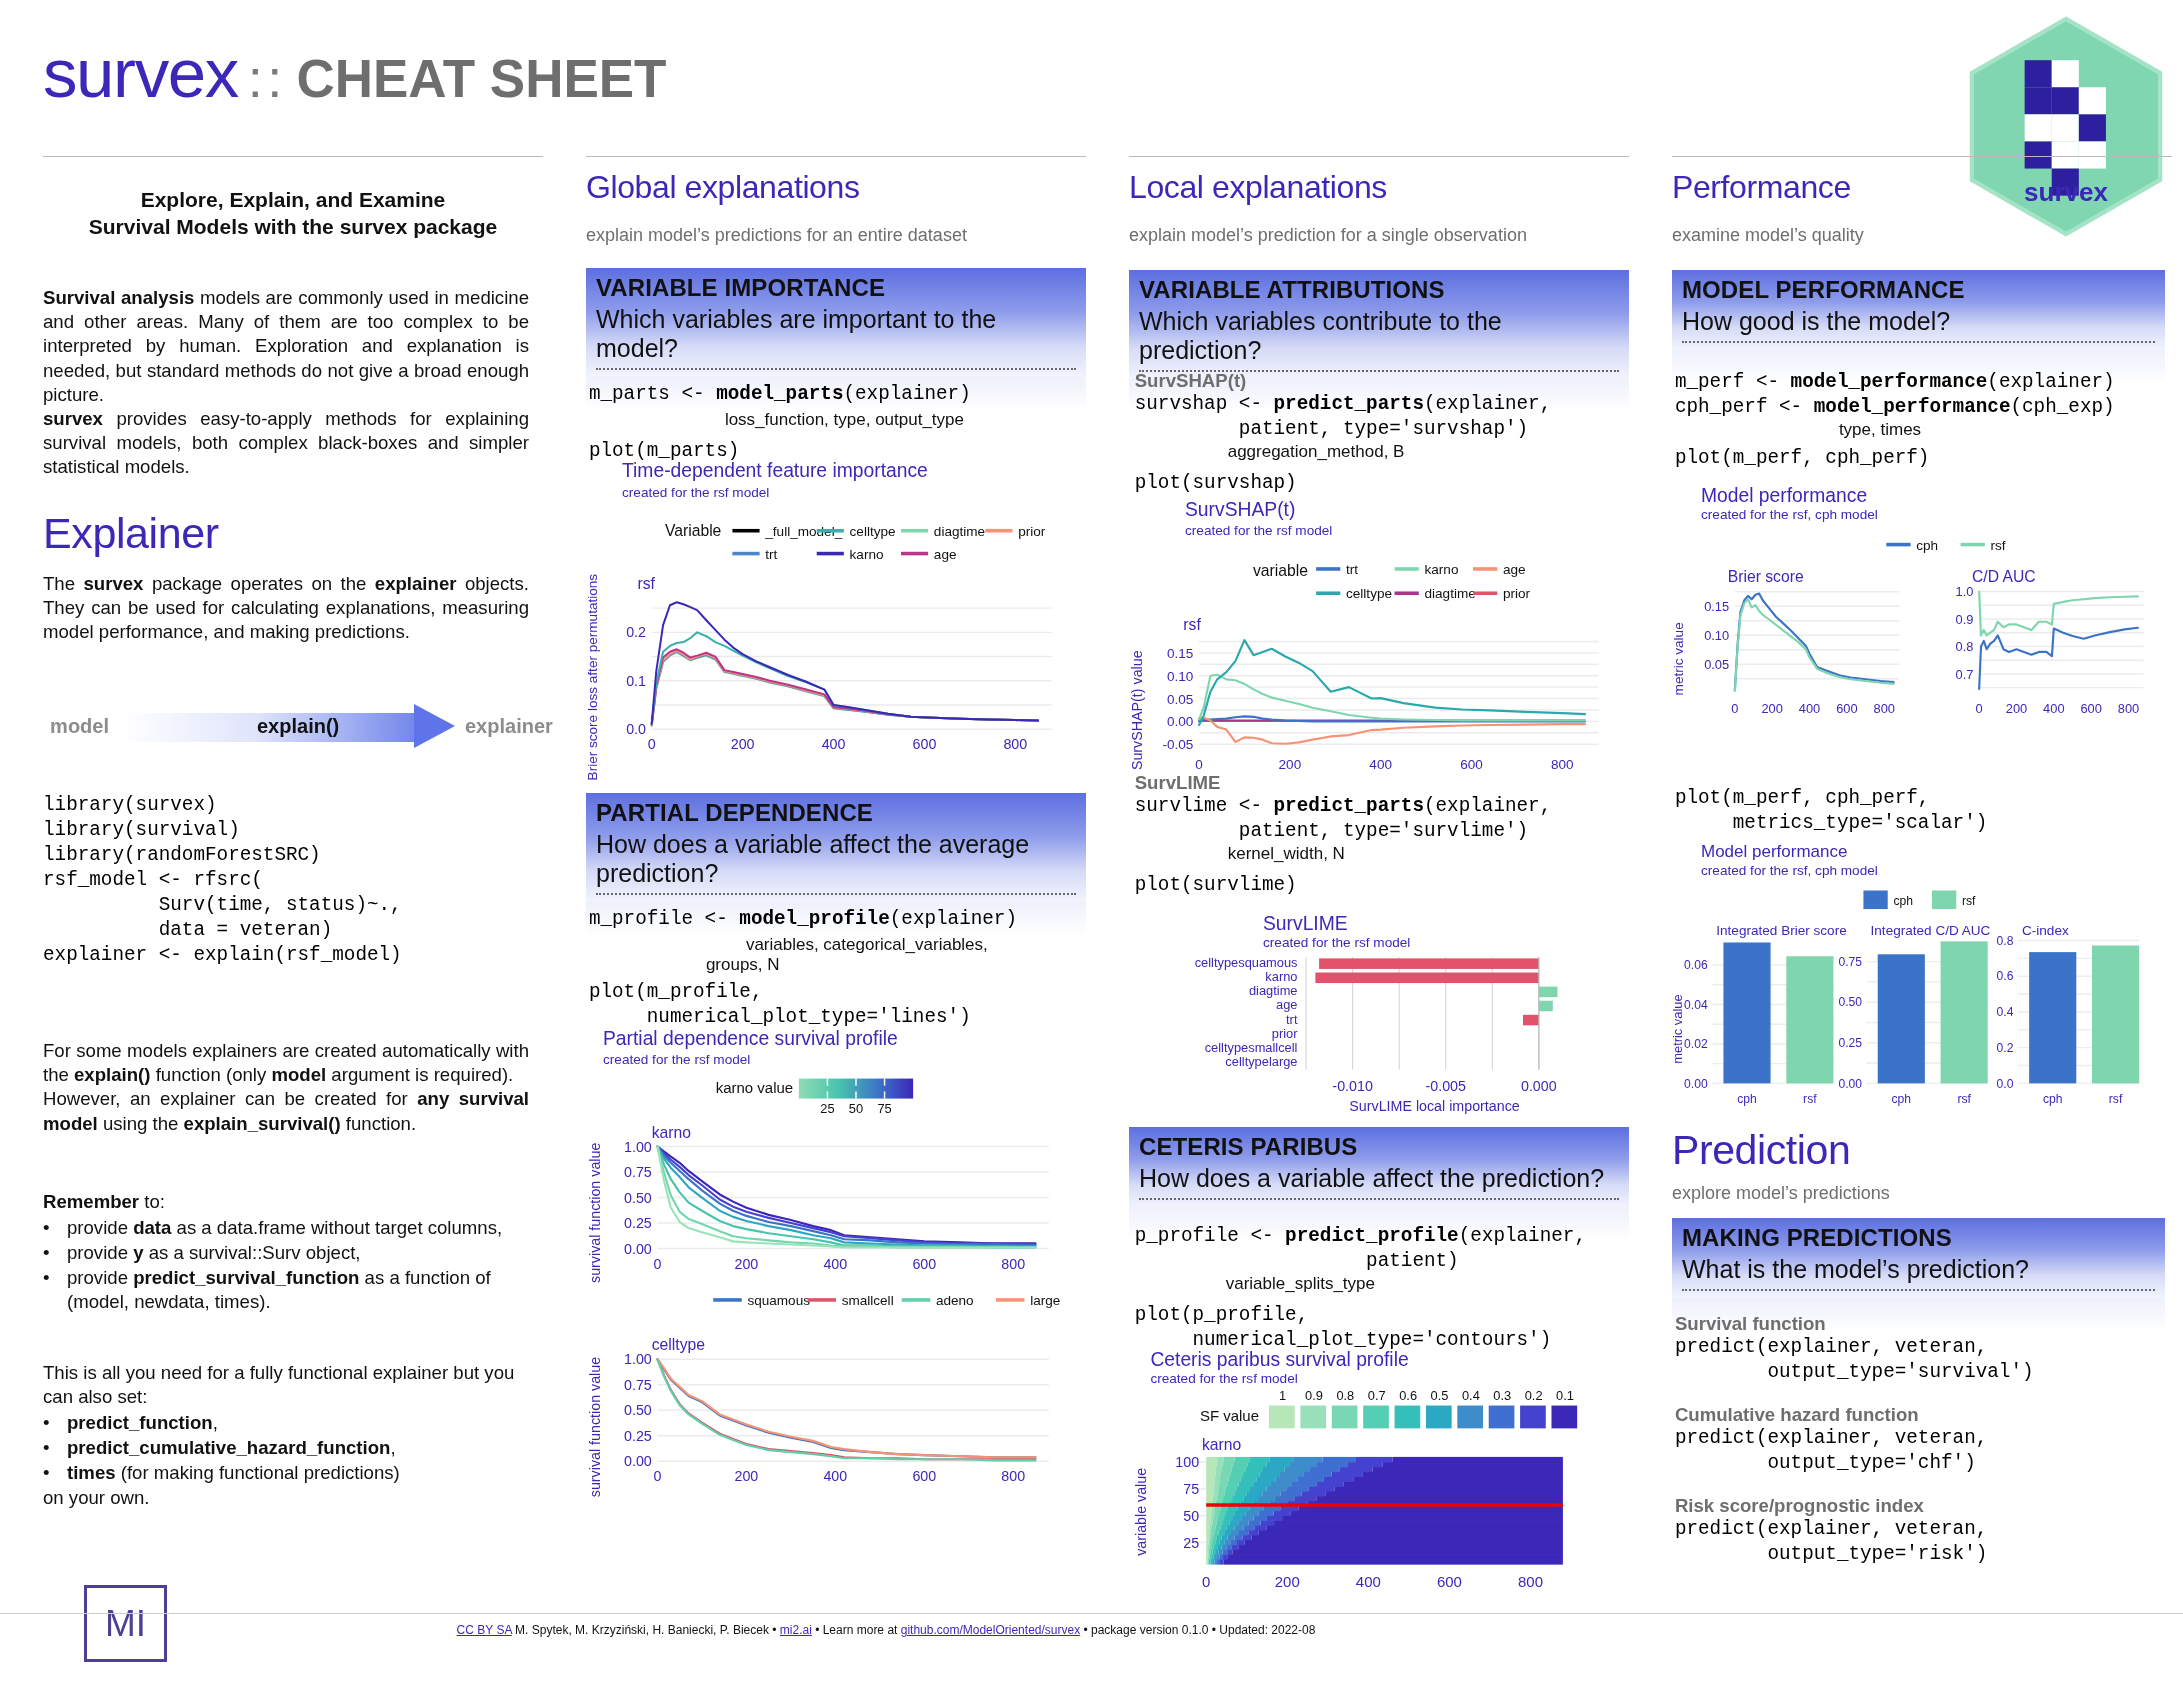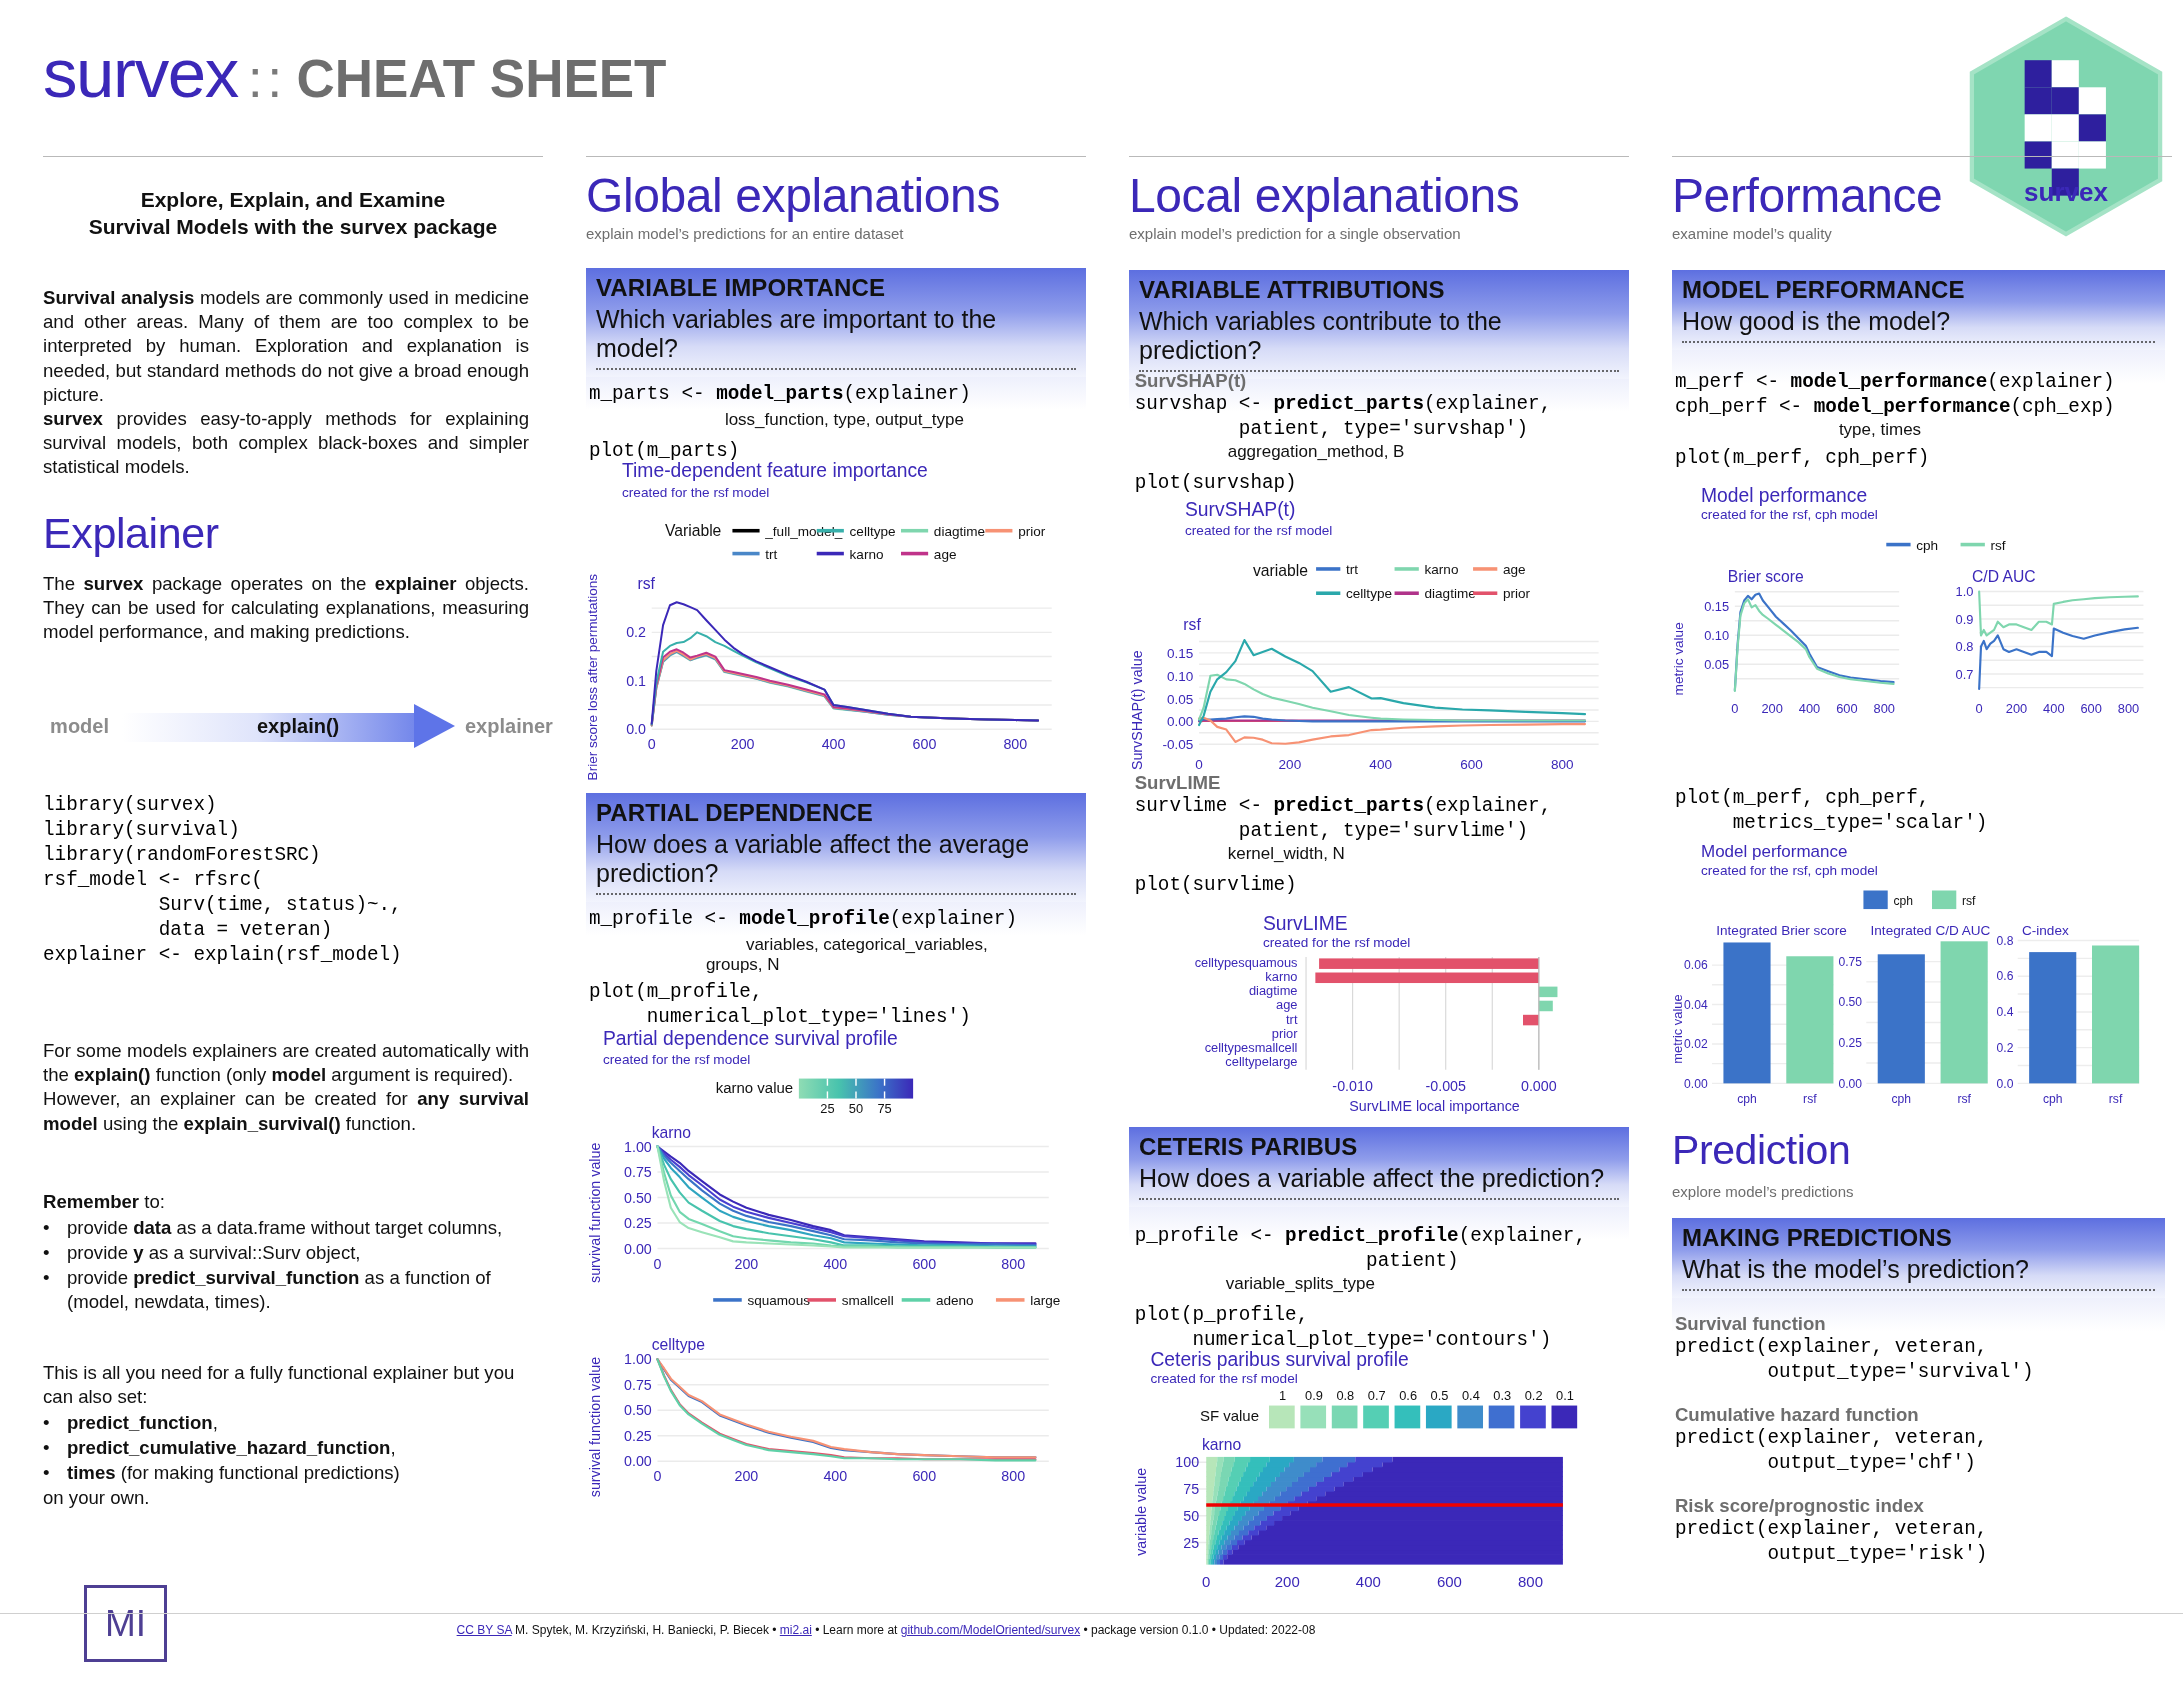--- a/index.html
+++ b/index.html
@@ -8,22 +8,22 @@
     font-family:"Liberation Sans", sans-serif;color:#111;
   }
   
   #header{position:absolute;left:43px;top:39px;width:1000px;height:86px;}
   #title-survex{font-size:69px;color:#3b28b8;letter-spacing:-1.4px;line-height:1;display:inline-block;vertical-align:baseline;}
   #title-colons{font-size:54px;color:#7a7a7a;display:inline-block;padding:0 10px;vertical-align:baseline;letter-spacing:4.3px;}
   #title-cheat{font-size:53px;color:#6e6e6e;font-weight:bold;display:inline-block;vertical-align:baseline;}
   .col-rule{position:absolute;height:1.4px;background:#b9b9b9;}
   
   .col{position:absolute;top:0;}
-  .sec-title{font-size:48px;color:#3b28b8;line-height:1.04;letter-spacing:-0.4px;}
-  .sec-sub{font-size:15px;color:#6e6e6e;margin-top:1.4px;}
+  .sec-title{font-size:32px;color:#3b28b8;line-height:1.04;letter-spacing:-0.4px;}
+  .sec-sub{font-size:18px;color:#6e6e6e;margin-top:1.4px;}
   
   .banner{position:relative;padding:5.7px 10px 7.1px 10px;
      background:linear-gradient(to bottom,#5d6fe0 0%, #8e9ceb 40%, #d6dbf7 72%, #f2f4fd 100%);}
   .banner .b-title{font-size:24px;font-weight:bold;color:#111;letter-spacing:0.1px;}
   .banner .b-q{font-size:25px;color:#111;margin-top:3.6px;}
   .dotline{border-top:2.1px dotted #3a3a3a;margin-top:4.3px;opacity:.75;}
   .fade{height:33px;background:linear-gradient(to bottom,#eef0fc 0%,#ffffff 100%);}
   .code{font-family:"Liberation Mono", monospace;font-size:19.3px;color:#000;line-height:1.30;white-space:pre;}
   .code b{font-weight:bold;}
   .argline{font-family:"Liberation Sans", sans-serif;font-size:17px;color:#111;}

